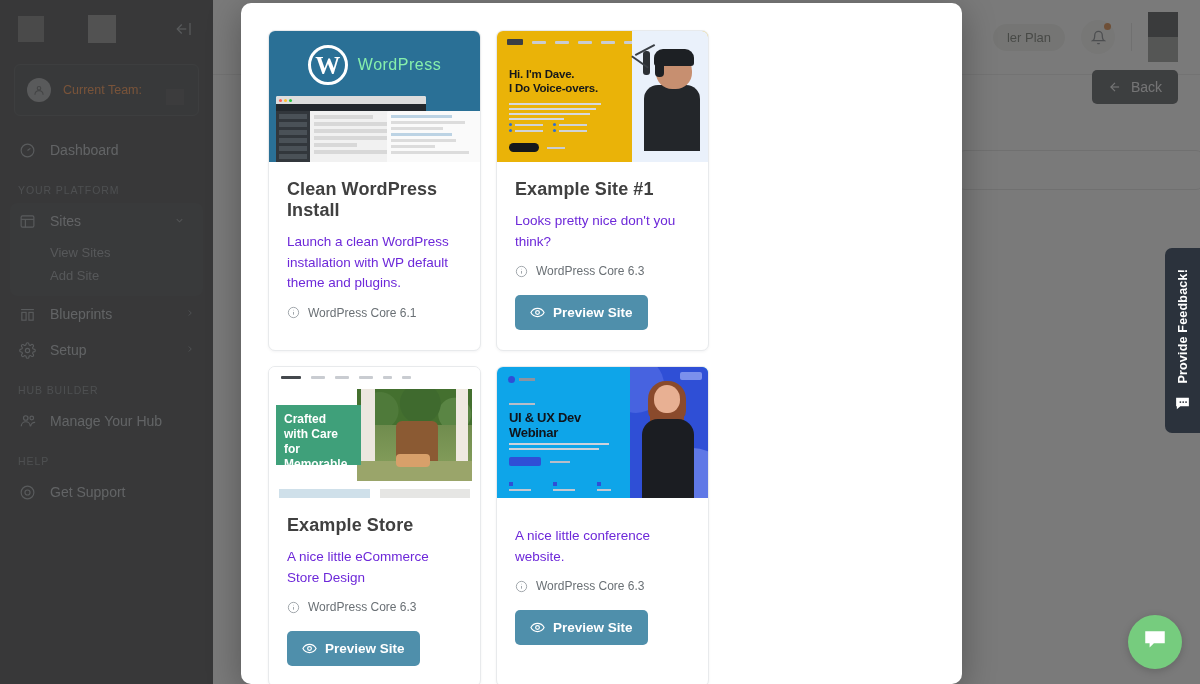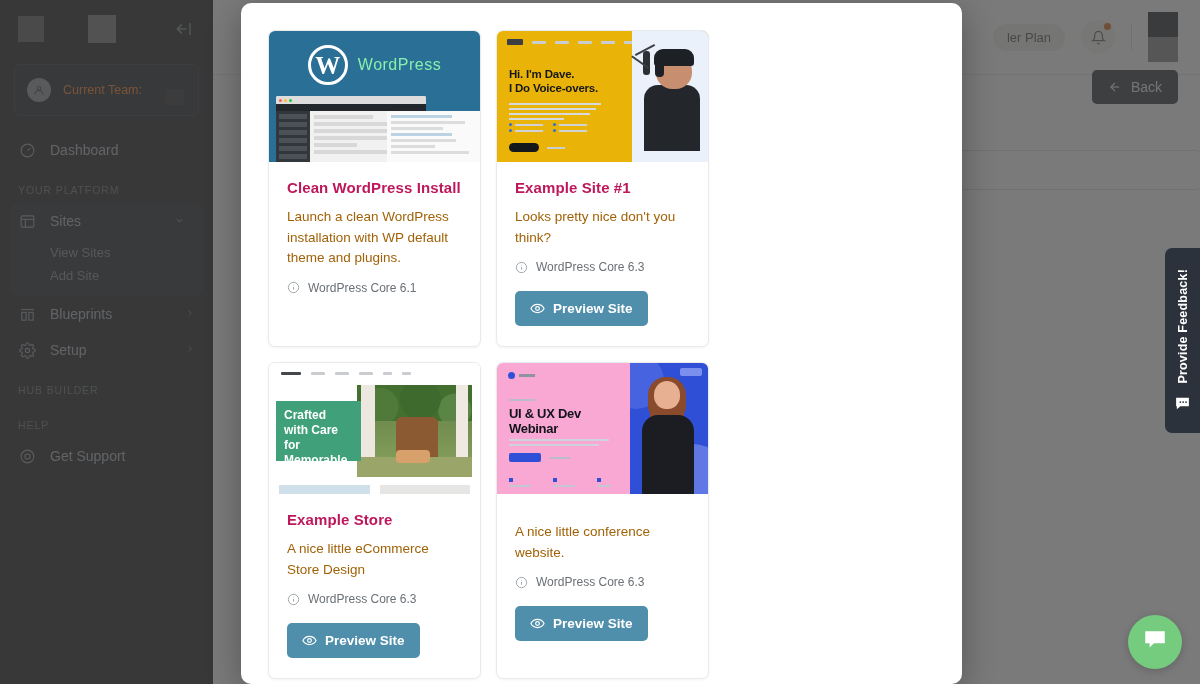--- a/index.html
+++ b/index.html
@@ -88,22 +88,22 @@
   }
   .modal-scroll { width: 100%; height: 100%; overflow: hidden; padding: 27px 27px 0 27px; }
   .card-grid { display: flex; flex-wrap: wrap; gap: 15px; }
 
   .card {
     width: 213px; background: #fff; border: 1px solid #e8eaec; border-radius: 7px;
     overflow: hidden; box-shadow: 0 1px 3px rgba(16,24,40,.05);
   }
   .card-thumb { width: 100%; height: 131px; overflow: hidden; position: relative; background: #f6f7fb; }
   .card-body { padding: 17px 18px 20px 18px; }
-  .card-title { font-size: 15px; font-weight: 700; color: #be185d; letter-spacing: .1px; }
-  .card-desc { margin-top: 11px; font-size: 13.5px; line-height: 1.52; color: #a16207; }
+  .card-title { font-size: 18px; font-weight: 700; color: #404040; letter-spacing: .1px; }
+  .card-desc { margin-top: 11px; font-size: 13.5px; line-height: 1.52; color: #6d28d9; }
   .card-meta { margin-top: 12px; display: flex; align-items: center; gap: 8px; font-size: 12px; color: #6a7075; }
   .card-meta .i-ico { color: #9aa0a6; display: flex; }
   .preview-btn {
     margin-top: 17px; display: inline-flex; align-items: center; gap: 8px;
     background: #4f8fab; color: #ffffff; font-size: 13.5px; font-weight: 600;
     border: none; border-radius: 5px; padding: 10px 15px; cursor: pointer;
   }
   .preview-btn svg { display: block; }
 
   
@@ -165,21 +165,21 @@
   .t3 .hero .ground { position:absolute; left:0; right:0; bottom:0; height:20px; background:#9aa56a; }
   .t3 .hero .cush { position:absolute; left:34%; bottom:14px; width:34px; height:13px; border-radius:4px; background:#d8a06a; }
   .t3 .hero .curtainL { position:absolute; left:4px; top:0; width:14px; height:100%; background:#ece7df; }
   .t3 .hero .curtainR { position:absolute; right:4px; top:0; width:12px; height:100%; background:#efe9e1; }
   .t3 .cards { position:absolute; left:10px; right:10px; top:122px; display:flex; gap:10px; }
   .t3 .cards div { flex:1; height:20px; background:#cfe0ea; display:flex; align-items:center; padding-left:6px; }
   .t3 .cards div:last-child { background:#e6e6e4; }
   .t3 .cards div i { display:block; width:38px; height:3px; background:#6a7a85; }
 
   
-  .t4 { position:absolute; inset:0; background:#f9a8d4; }
+  .t4 { position:absolute; inset:0; background:#0ea5e9; }
   .t4 .brand { position:absolute; left:11px; top:9px; display:flex; gap:4px; align-items:center; }
   .t4 .brand u { display:block; width:7px; height:7px; border-radius:50%; background:#2f4fd6; }
   .t4 .brand i { display:block; width:16px; height:3px; background:#8d93a0; }
   .t4 .eyebrow { position:absolute; left:12px; top:36px; width:26px; height:2px; background:#b8bdc8; }
   .t4 h4 { position:absolute; left:12px; top:44px; width:110px; font-size:13px; font-weight:800; color:#10131a; line-height:1.13; letter-spacing:-.3px; }
   .t4 .para { position:absolute; left:12px; top:76px; width:100px; }
   .t4 .para i { display:block; height:2px; background:#cdd2dc; margin-bottom:3px; }
   .t4 .cta { position:absolute; left:12px; top:90px; display:flex; gap:9px; align-items:center; }
   .t4 .cta u { display:block; width:32px; height:9px; border-radius:2px; background:#2f4fd6; }
   .t4 .cta i { display:block; width:20px; height:2px; background:#b8bdc8; }
@@ -337,20 +337,31 @@
         <span>Setup</span>
         <span class="caret">
           <svg width="10" height="10" viewBox="0 0 24 24" fill="none" stroke="currentColor" stroke-width="2.2">
               <path d="M9 6l6 6-6 6"></path>
             </svg>
         </span>
       </div>
 
       <div class="nav-section">HUB BUILDER</div>
 
+      <div class="nav-item">
+        <span class="ico">
+          <svg width="18" height="18" viewBox="0 0 24 24" fill="none" stroke="currentColor" stroke-width="1.6">
+              <circle cx="9" cy="8" r="3"></circle>
+              <path d="M3 19a6 6 0 0 1 12 0"></path>
+              <circle cx="17" cy="8" r="2.4"></circle>
+              <path d="M15.5 19a5.5 5.5 0 0 1 6-5.2"></path>
+            </svg>
+        </span>
+        <span>Manage Your Hub</span>
+      </div>
 
       <div class="nav-section">HELP</div>
 
       <div class="nav-item">
         <span class="ico">
           <svg width="17" height="17" viewBox="0 0 24 24" fill="none" stroke="currentColor" stroke-width="1.6">
               <circle cx="12" cy="12" r="9"></circle>
               <circle cx="12" cy="12" r="3.6"></circle>
             </svg>
         </span>

